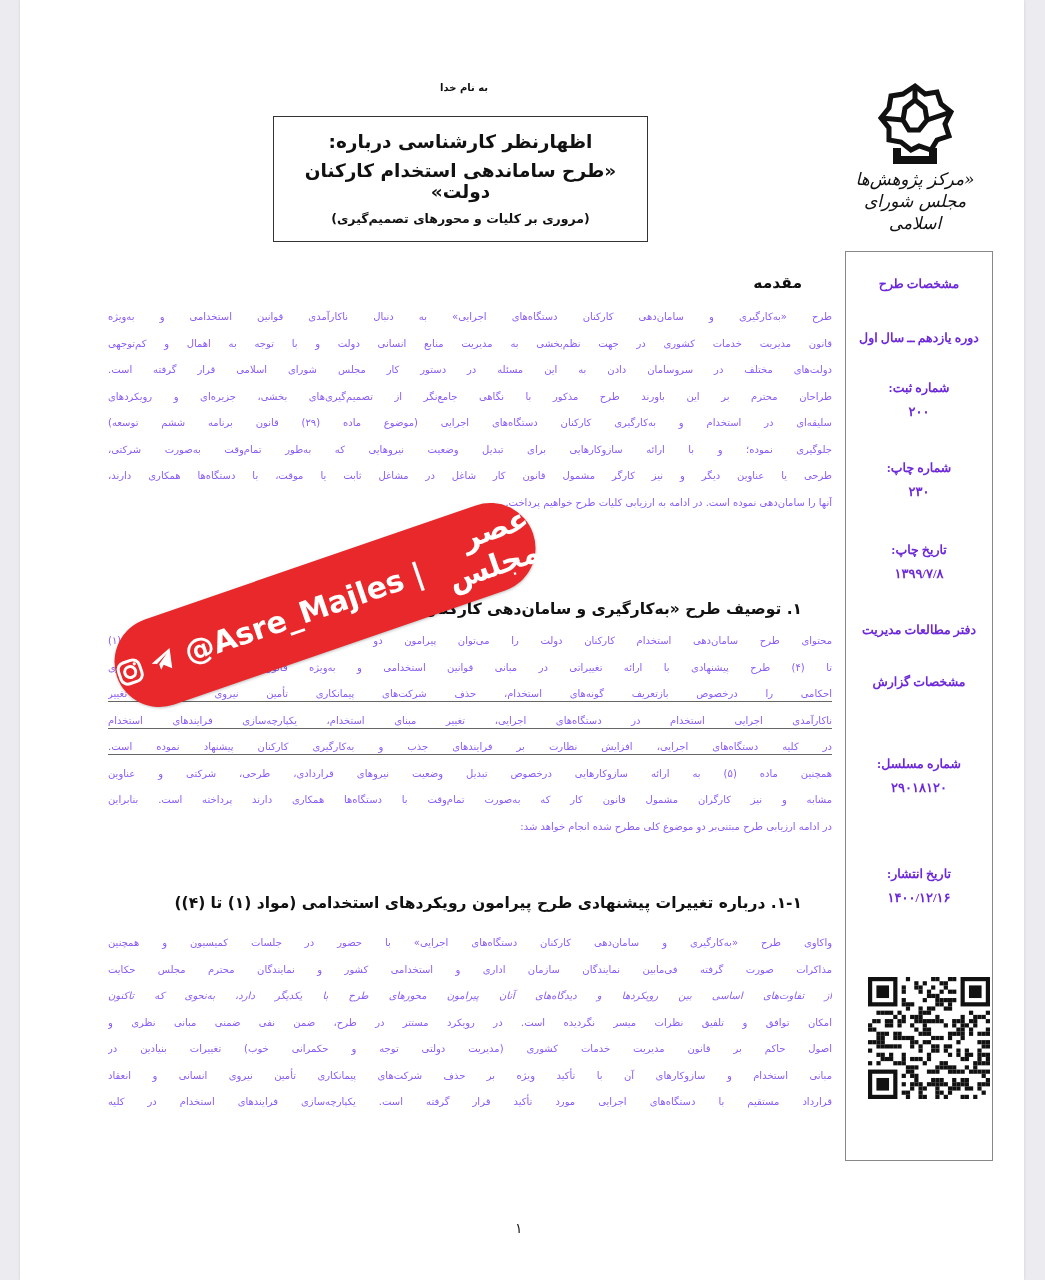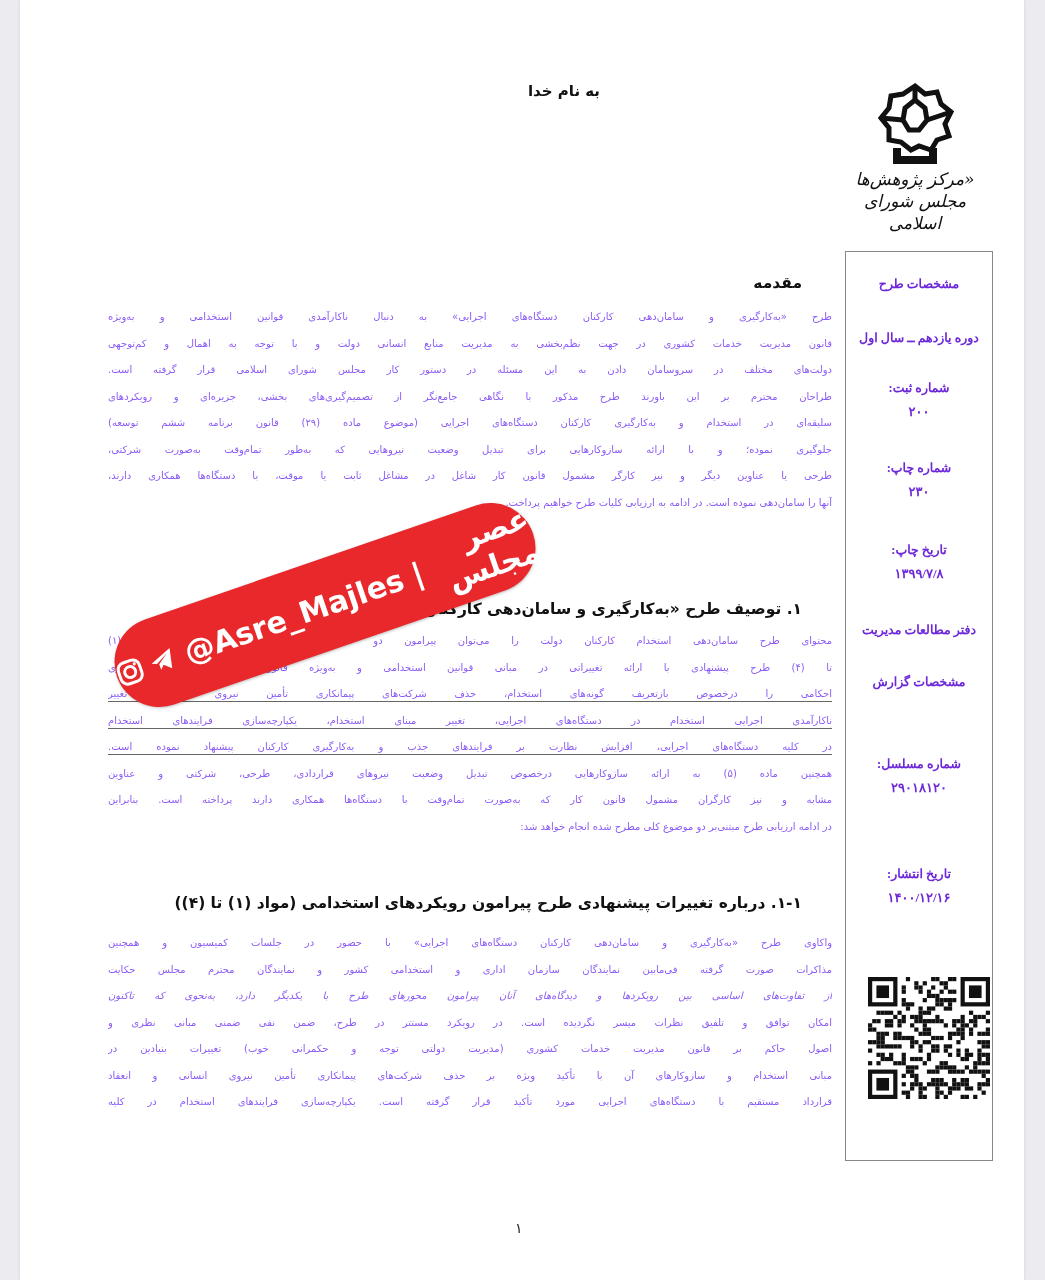--- a/index.html
+++ b/index.html
@@ -1,18 +1,18 @@
 <!DOCTYPE html>
 <html><head>
 <meta charset="utf-8">
 <style>
   html, body { margin:0; padding:0; }
   body { width:1045px; height:1280px; background:#ebebf0; position:relative; overflow:hidden; font-family:"DejaVu Sans", sans-serif; }
   .page { position:absolute; left:20px; top:0; width:1004px; height:1280px; background:#fff; box-shadow:0 0 3px rgba(0,0,0,0.12); }
-  .basmala { position:absolute; left:420px; top:82px; width:160px; text-align:right; font-weight:bold; font-size:15px; color:#111; direction:rtl; }
+  .basmala { position:absolute; left:420px; top:82px; width:160px; text-align:left; font-weight:bold; font-size:10px; color:#111; direction:rtl; }
   .title-box { position:absolute; left:253px; top:116px; width:373px; height:124px; border:1.5px solid #333; text-align:center; direction:rtl; color:#111; }
   .title-box .t1 { font-weight:bold; font-size:18.5px; margin-top:14px; }
   .title-box .t2 { font-weight:bold; font-size:18.5px; margin-top:8px; }
   .title-box .t3 { font-weight:bold; font-size:12.5px; margin-top:9px; }
   .logo { position:absolute; left:820px; top:82px; width:150px; height:155px; direction:rtl; text-align:center; }
   .logo svg { display:block; margin:0 auto; }
   .logo .l1, .logo .l2 { font-family:"DejaVu Serif", serif; font-style:italic; font-size:17px; color:#111; line-height:22px; }
   .sidebar { position:absolute; left:825px; top:251px; width:146px; height:908px; border:1.5px solid #888; direction:rtl; text-align:center; color:#6d28d9; font-weight:bold; font-size:12.5px;font-family:Liberation Serif, serif; }
   .sb-item { position:absolute; left:0; width:100%; }
   .sb-item .val { margin-top:8px; font-size:13px; }
@@ -28,20 +28,25 @@
   .watermark .wm-brand { direction:rtl; }
   .wm-icons { display:flex; gap:6px; align-items:center; }
 </style>
 </head>
 <body>
 
 <div class="page">
 
   <div class="basmala">به نام خدا</div>
 
+  <div class="title-box">
+    <div class="t1">اظهارنظر کارشناسی درباره:</div>
+    <div class="t2">«طرح ساماندهی استخدام کارکنان دولت»</div>
+    <div class="t3">(مروری بر کلیات و محورهای تصمیم‌گیری)</div>
+  </div>
 
   <div class="logo">
     <svg width="80" height="86" viewBox="0 0 80 86">
       <g fill="none" stroke="#111" stroke-width="5">
         <polygon points="40,4 50,12 62,10 66,22 76,30 70,42 74,54 62,58 56,68 44,64 36,68 26,60 14,58 14,46 6,36 14,26 16,14 28,12"></polygon>
         <polygon points="40,18 50,26 52,38 44,48 34,48 28,38 30,26"></polygon>
         <line x1="40" y1="4" x2="40" y2="18"></line>
         <line x1="76" y1="30" x2="52" y2="38"></line>
         <line x1="6" y1="36" x2="28" y2="38"></line>
       </g>

